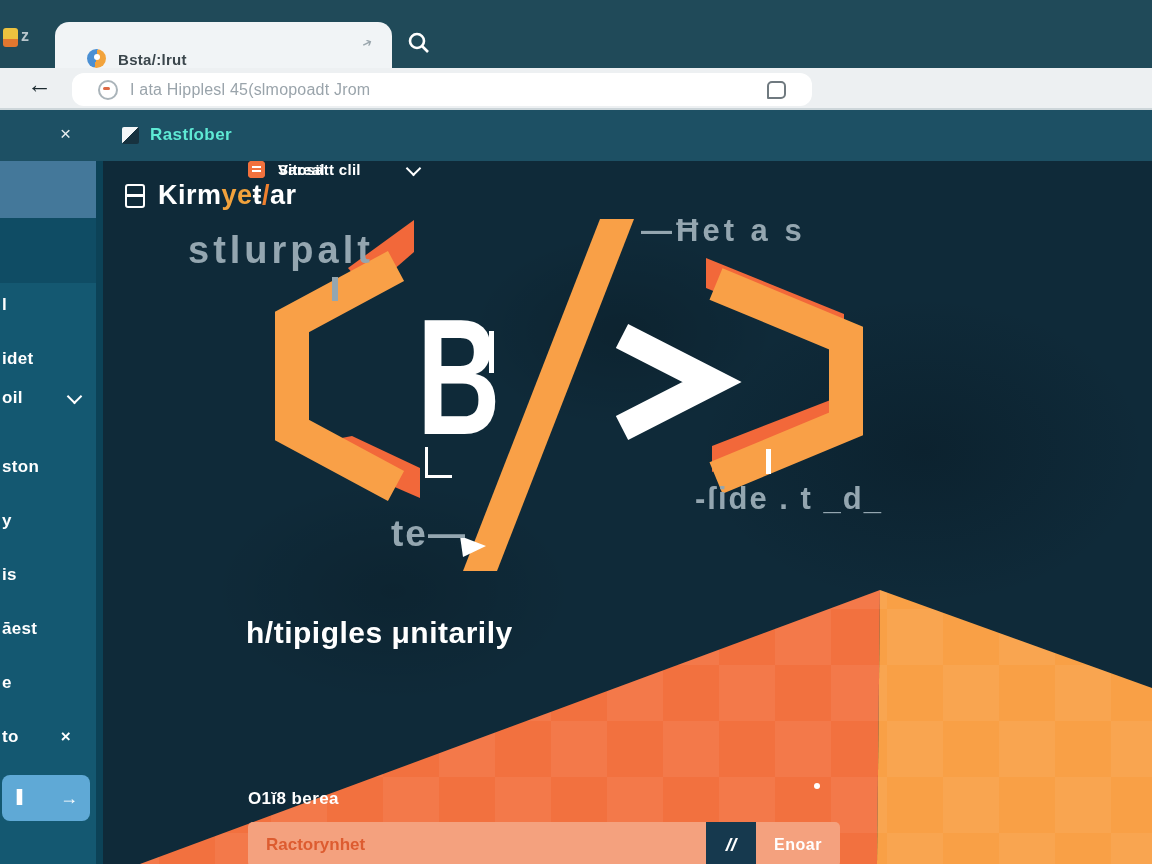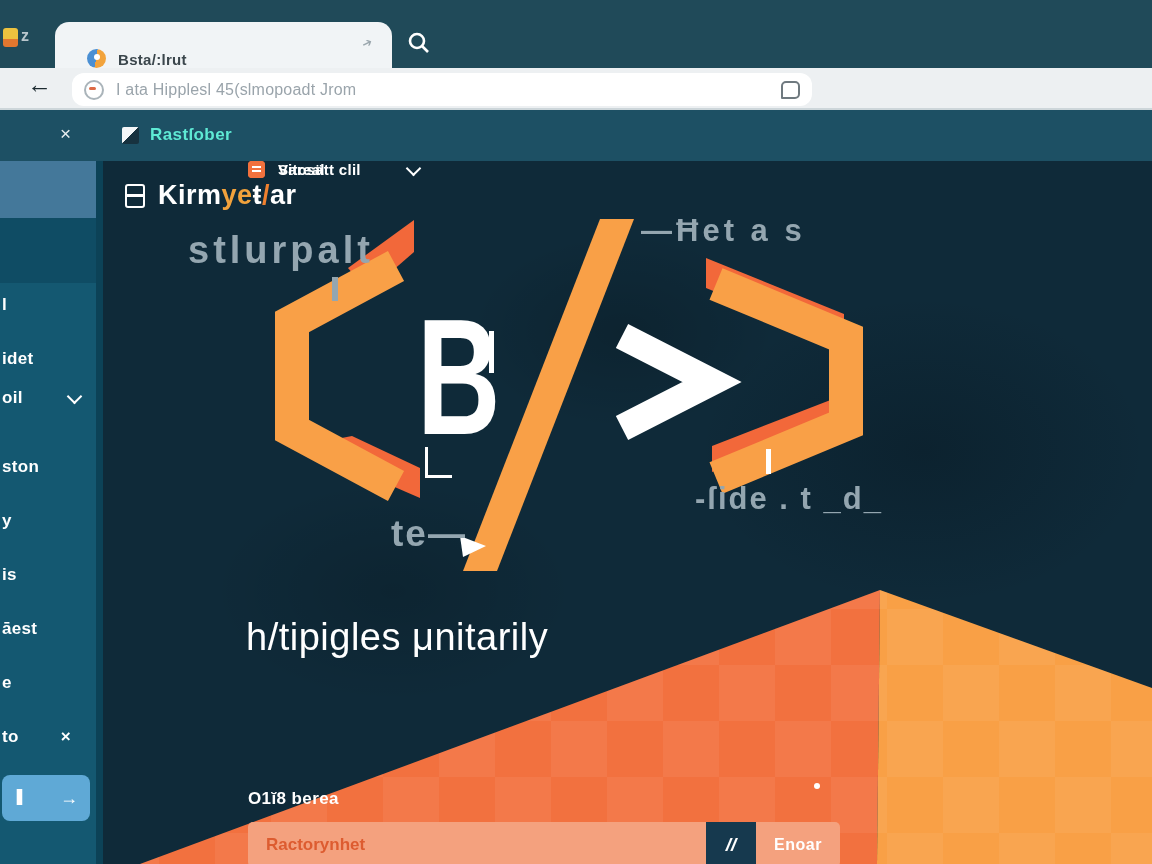--- a/index.html
+++ b/index.html
@@ -17,21 +17,21 @@
            background:linear-gradient(100deg,#4a8fd3 48%,#f2a33c 48%);position:relative;margin-right:12px}
   .favicon::after{content:"";position:absolute;left:7px;top:5px;width:6px;height:6px;border-radius:50%;background:#fff}
   .tab-title{font-size:15px;font-weight:bold;color:#3b464c;letter-spacing:.3px;white-space:nowrap}
   .tab-glyph{position:absolute;right:20px;top:14px;color:#9aa6ad;font-size:12px;transform:rotate(-25deg)}
   .newtab-search{position:absolute;left:406px;top:30px;width:26px;height:26px}
 
   .toolbar{position:absolute;left:0;top:68px;width:1152px;height:42px;background:#edf0f2;
            border-bottom:2px solid #cdd6da;box-sizing:border-box}
   .back{position:absolute;left:27px;top:72px;font-size:25px;color:#1c2a30;font-weight:bold;line-height:1;cursor:default}
   .pill{position:absolute;left:72px;top:73px;width:740px;height:33px;background:#fff;border-radius:12px;
-        display:flex;align-items:center;padding:0 12px;box-sizing:border-box}
+        display:flex;align-items:center;padding:0 26px;box-sizing:border-box}
   .pill-ico{width:16px;height:16px;border:2px solid #aab4ba;border-radius:50%;position:relative;margin-right:12px;flex:0 0 16px}
   .pill-ico::after{content:"";position:absolute;left:3px;top:5px;width:7px;height:3px;background:#dd6a45;border-radius:2px}
   .url{font-size:16px;color:#9aa4ab;letter-spacing:.2px;white-space:nowrap}
   .pill-search{margin-left:auto;width:15px;height:14px;border:2px solid #6f797f;border-radius:5px 5px 5px 1px}
 
   
   .band{position:absolute;left:0;top:110px;width:1152px;height:51px;background:#1d5064}
   .band-close{position:absolute;left:60px;top:14px;color:#e8eef0;font-size:19px;line-height:1}
   .band-logo{position:absolute;left:122px;top:17px;width:17px;height:17px;border-radius:2px;
              background:linear-gradient(135deg,#f4f7f8 50%,#17323f 50%)}
@@ -75,21 +75,21 @@
   #ann-bl{left:288px;top:352px;font-size:37px;letter-spacing:2px}
   .tick{position:absolute;background:#94a6b0}
   #tick1{left:229px;top:116px;width:6px;height:24px}
   #tick2{left:663px;top:288px;width:5px;height:25px;background:#fff}
   .hero-b{position:absolute;left:314px;top:134px;font-size:165px;font-weight:bold;color:#fff;
           line-height:1;transform:scaleX(.7);transform-origin:left top}
   .vbar{position:absolute;left:386px;top:170px;width:5px;height:42px;background:#fff}
   .lmark{position:absolute;left:322px;top:286px;width:24px;height:28px;
          border-left:3px solid #fff;border-bottom:3px solid #fff}
 
-  .heading{position:absolute;left:143px;top:455px;font-size:38px;font-weight:normal;color:#fff;letter-spacing:.5px}
+  .heading{position:absolute;left:143px;top:455px;font-size:30px;font-weight:bold;color:#fff;letter-spacing:.5px}
   .feat{position:absolute;left:145px;display:flex;align-items:center;gap:13px;color:#fff;
         font-weight:bold;font-size:15px;letter-spacing:.3px}
   #feat1{top:525}#feat2{top:555}
   .fico{width:17px;height:17px;border-radius:4px;background:#f2713d;position:relative;flex:0 0 17px}
   .fico.sq::after{content:"";position:absolute;inset:4px;border:2px solid #fff;border-radius:1px;box-sizing:border-box}
   .fico.doc::after{content:"";position:absolute;left:4px;right:4px;top:5px;height:2px;background:#fff;box-shadow:0 4px 0 #fff}
   .feat .chev{margin-left:34px;margin-top:-3px}
 
   .form-label{position:absolute;left:145px;top:628px;font-size:17px;font-weight:bold;color:#fff;letter-spacing:.4px}
   .input-row{position:absolute;left:145px;top:661px;height:45px;display:flex;border-radius:5px;overflow:hidden}

